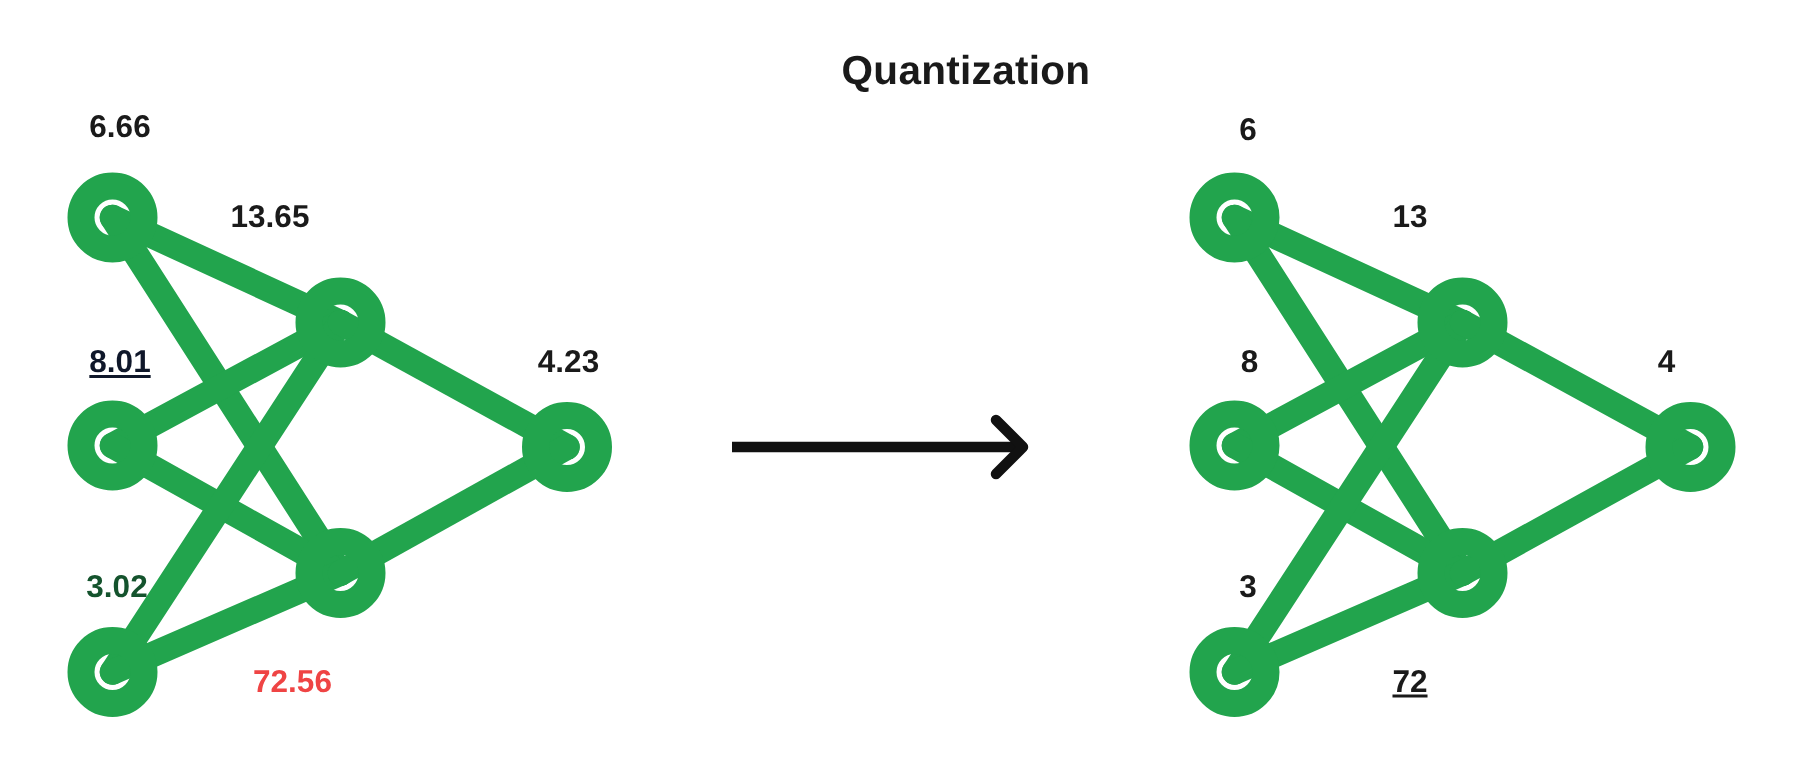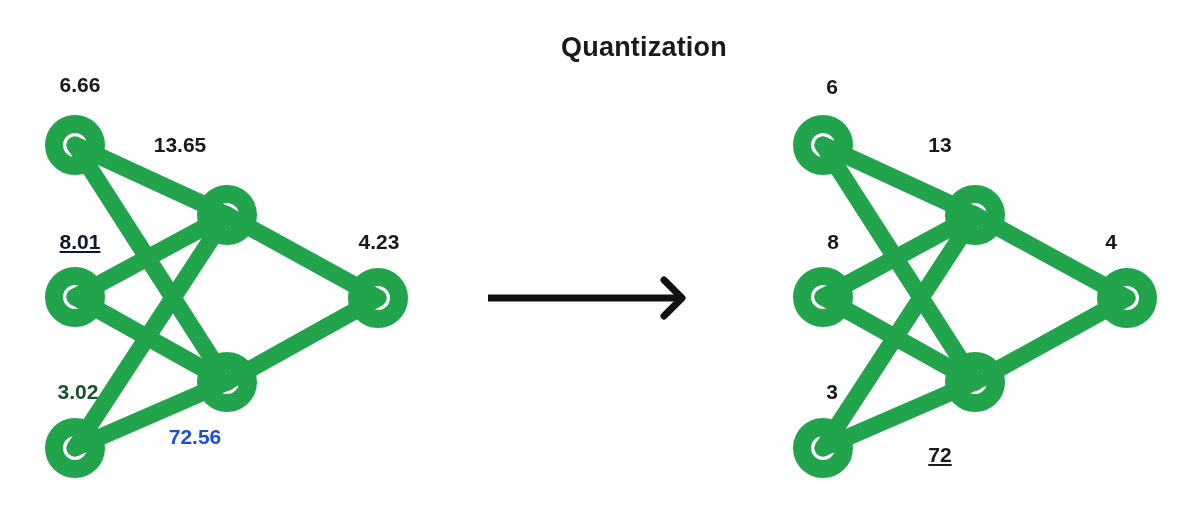--- a/index.html
+++ b/index.html
@@ -120,21 +120,21 @@
         <polyline points="664,280 682,298 664,316" stroke="#111111" stroke-width="7" fill="none" class="arrow-head"></polyline>
       </g>
     </svg>
 
   <div id="labels-layer">
       <div class="label" style="left: 80px; top: 85px; color: rgb(26, 26, 26);">6.66</div>
       <div class="label" style="left: 180px; top: 145px; color: rgb(26, 26, 26);">13.65</div>
       <div class="label" style="left: 80px; top: 242px; color: #0f172a; text-decoration: underline;">8.01</div>
       <div class="label" style="left: 355px; top: 242px; color: rgb(26, 26, 26); margin-left: 24px;">4.23</div>
       <div class="label" style="left: 78px; top: 392px; color: #14532d;">3.02</div>
-      <div class="label" style="left: 195px; top: 437px; color: #1d4ed8;">72.56</div>
+      <div class="label" style="left: 195px; top: 455px; color: #ef4444;">72.56</div>
       <div class="label" style="left: 832px; top: 87px; color: rgb(26, 26, 26);">6</div>
       <div class="label" style="left: 940px; top: 145px; color: rgb(26, 26, 26);">13</div>
       <div class="label" style="left: 833px; top: 242px; color: rgb(26, 26, 26);">8</div>
       <div class="label" style="left: 1111px; top: 242px; color: rgb(26, 26, 26);">4</div>
       <div class="label" style="left: 832px; top: 392px; color: rgb(26, 26, 26);">3</div>
       <div class="label" style="left: 940px; top: 455px; color: rgb(26, 26, 26); text-decoration: underline;">72</div>
     </div>
 
 </div>
 

